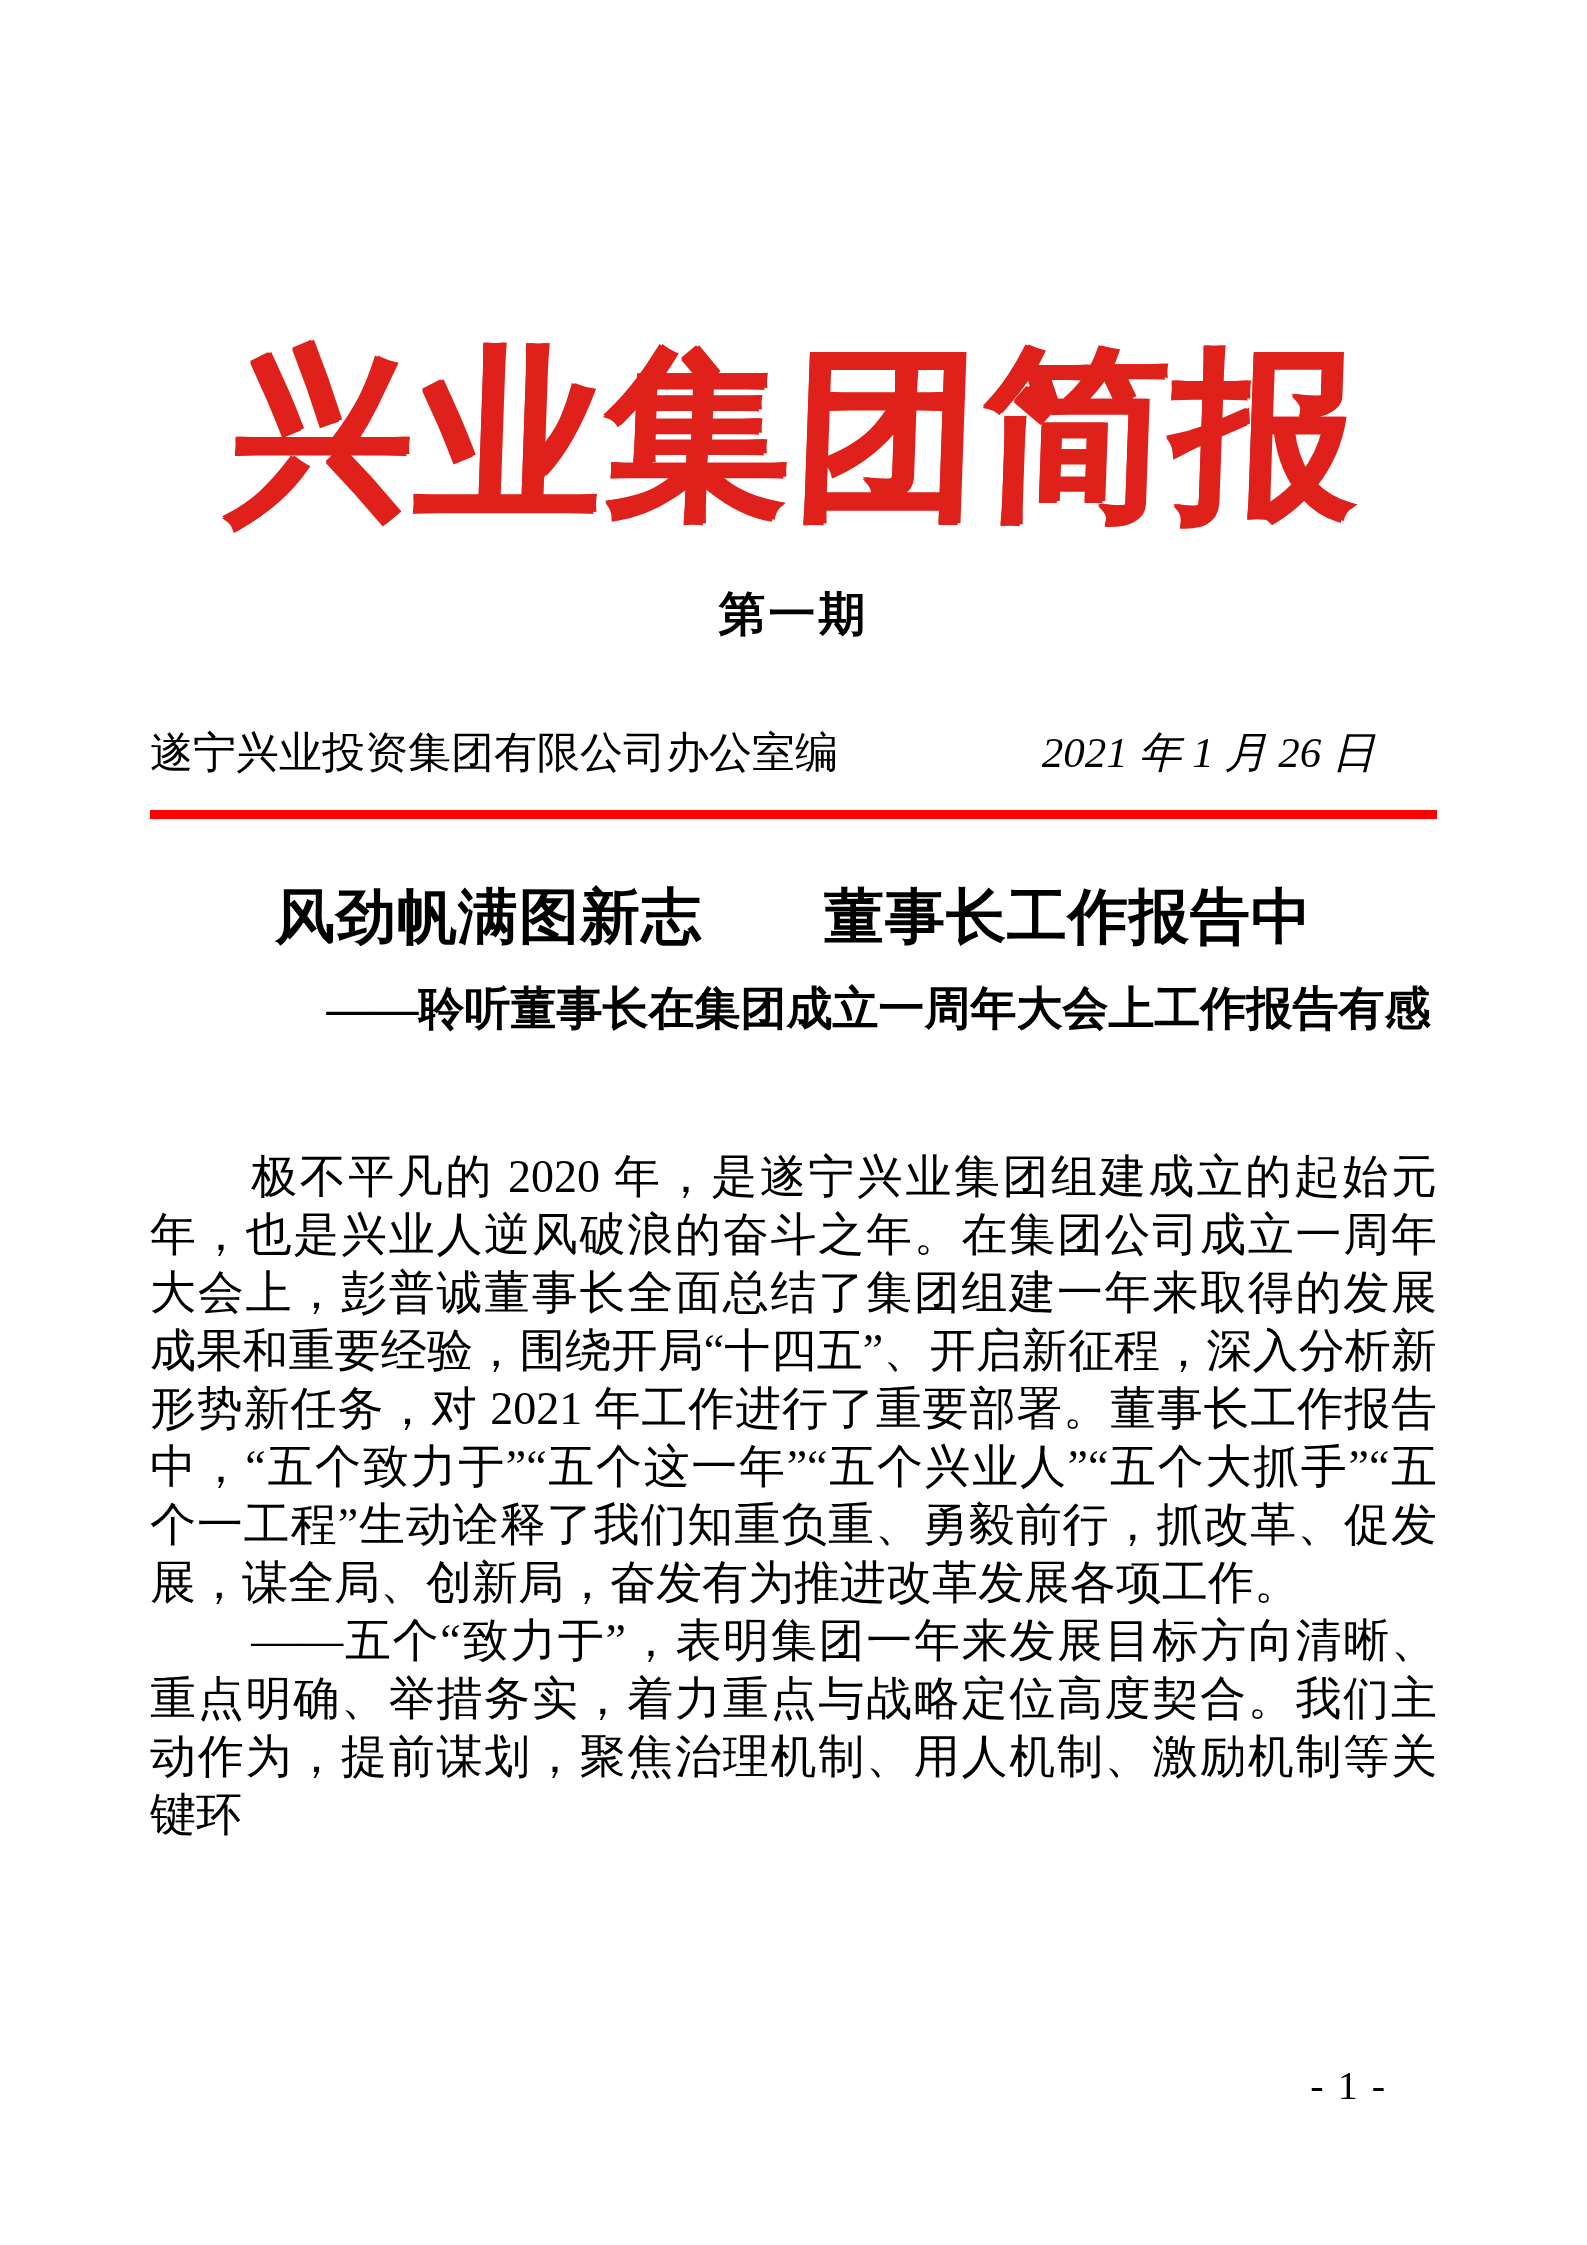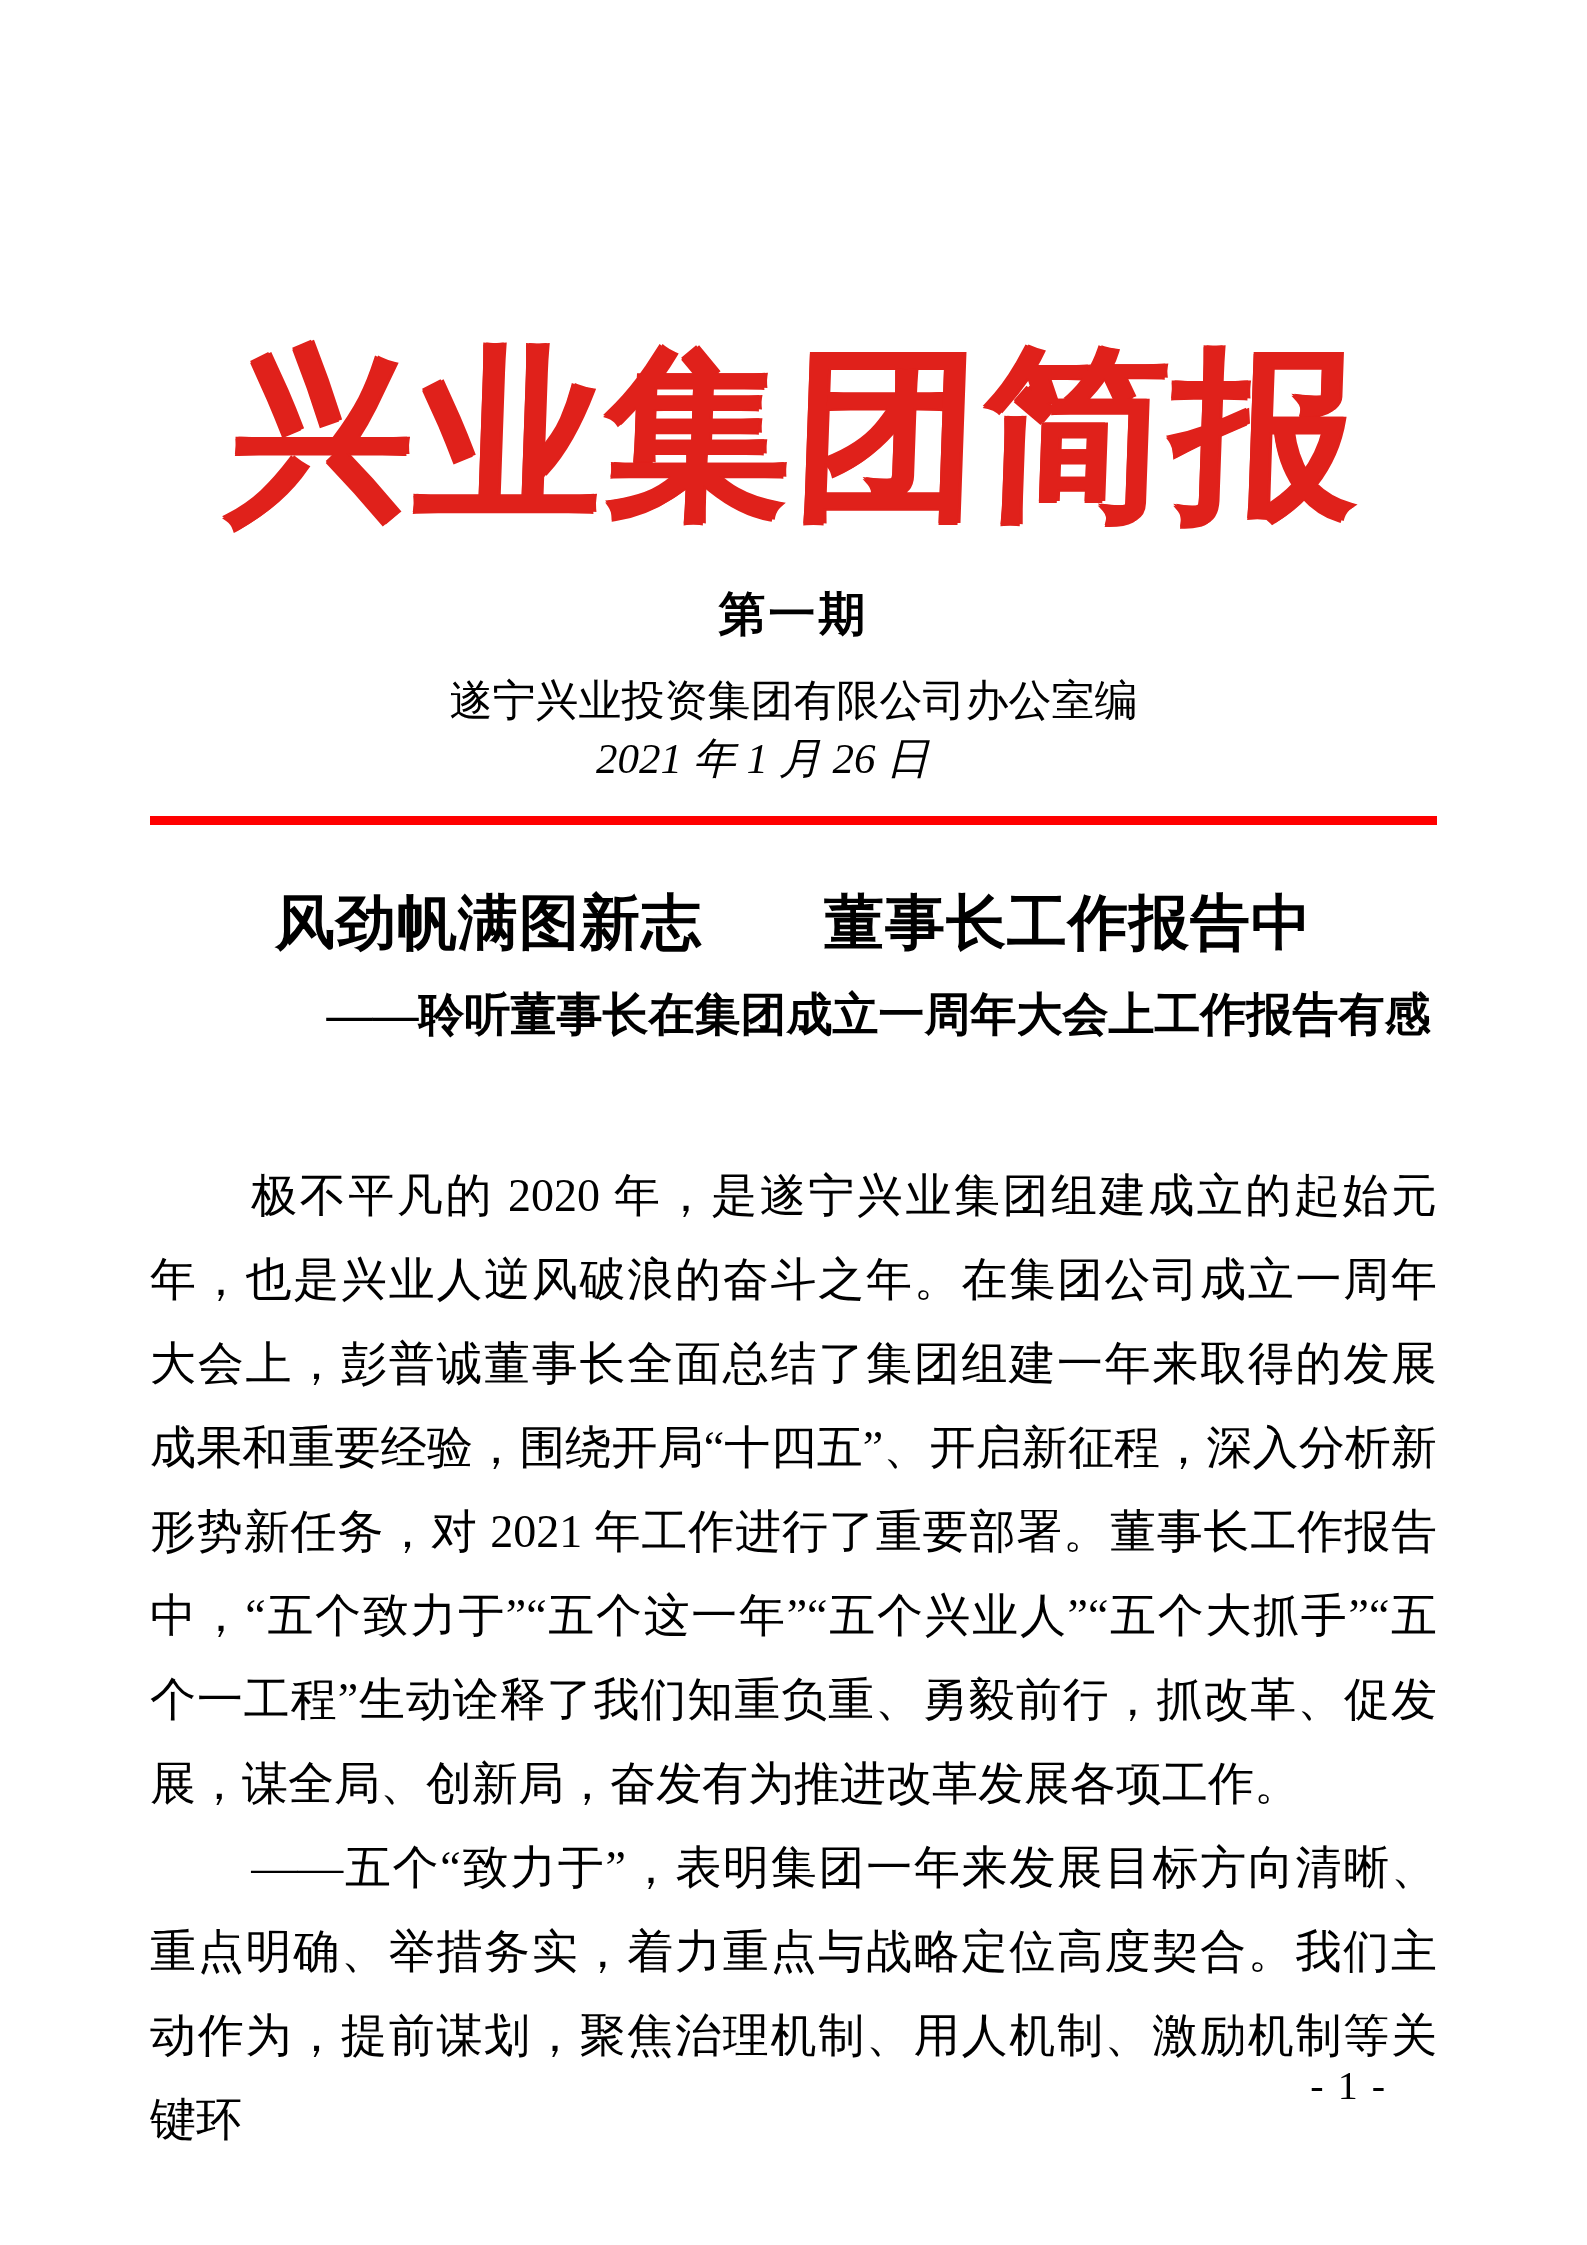--- a/index.html
+++ b/index.html
@@ -33,23 +33,22 @@
     text-align: center;
     font-size: 47px;
     font-weight: bold;
     font-family: "Liberation Sans", sans-serif;
     letter-spacing: 3px;
   }
   .pub-row {
     display: flex;
     justify-content: space-between;
     align-items: center;
-    margin-top: 26px;
+    margin-top: 78px;
     font-size: 43px;
-    flex-direction: column;
   }
   .pub-date { margin-right: 62px; white-space: nowrap; font-style: italic; }
   .divider { height: 9px; margin-top: 28px; }
   
   .article-title {
     margin: 58px 0 0 0;
     text-align: center;
     font-size: 60px;
     font-weight: bold;
     letter-spacing: 1px;
@@ -59,21 +58,21 @@
     margin-top: 20px;
     text-align: center;
     font-size: 46px;
     transform: translateX(85px);
     white-space: nowrap;
     font-weight: bold;
   }
   .body {
     margin-top: 108px;
     font-size: 46px;
-    line-height: 84px;
+    line-height: 58px;
     text-align: justify;
     text-justify: inter-ideograph;
   }
   .body p { margin: 0; text-indent: 2.2em; }
   .body .lead { font-weight: normal; }
   
   .page-number {
     position: absolute;
     top: 2062px;
     right: 200px;

